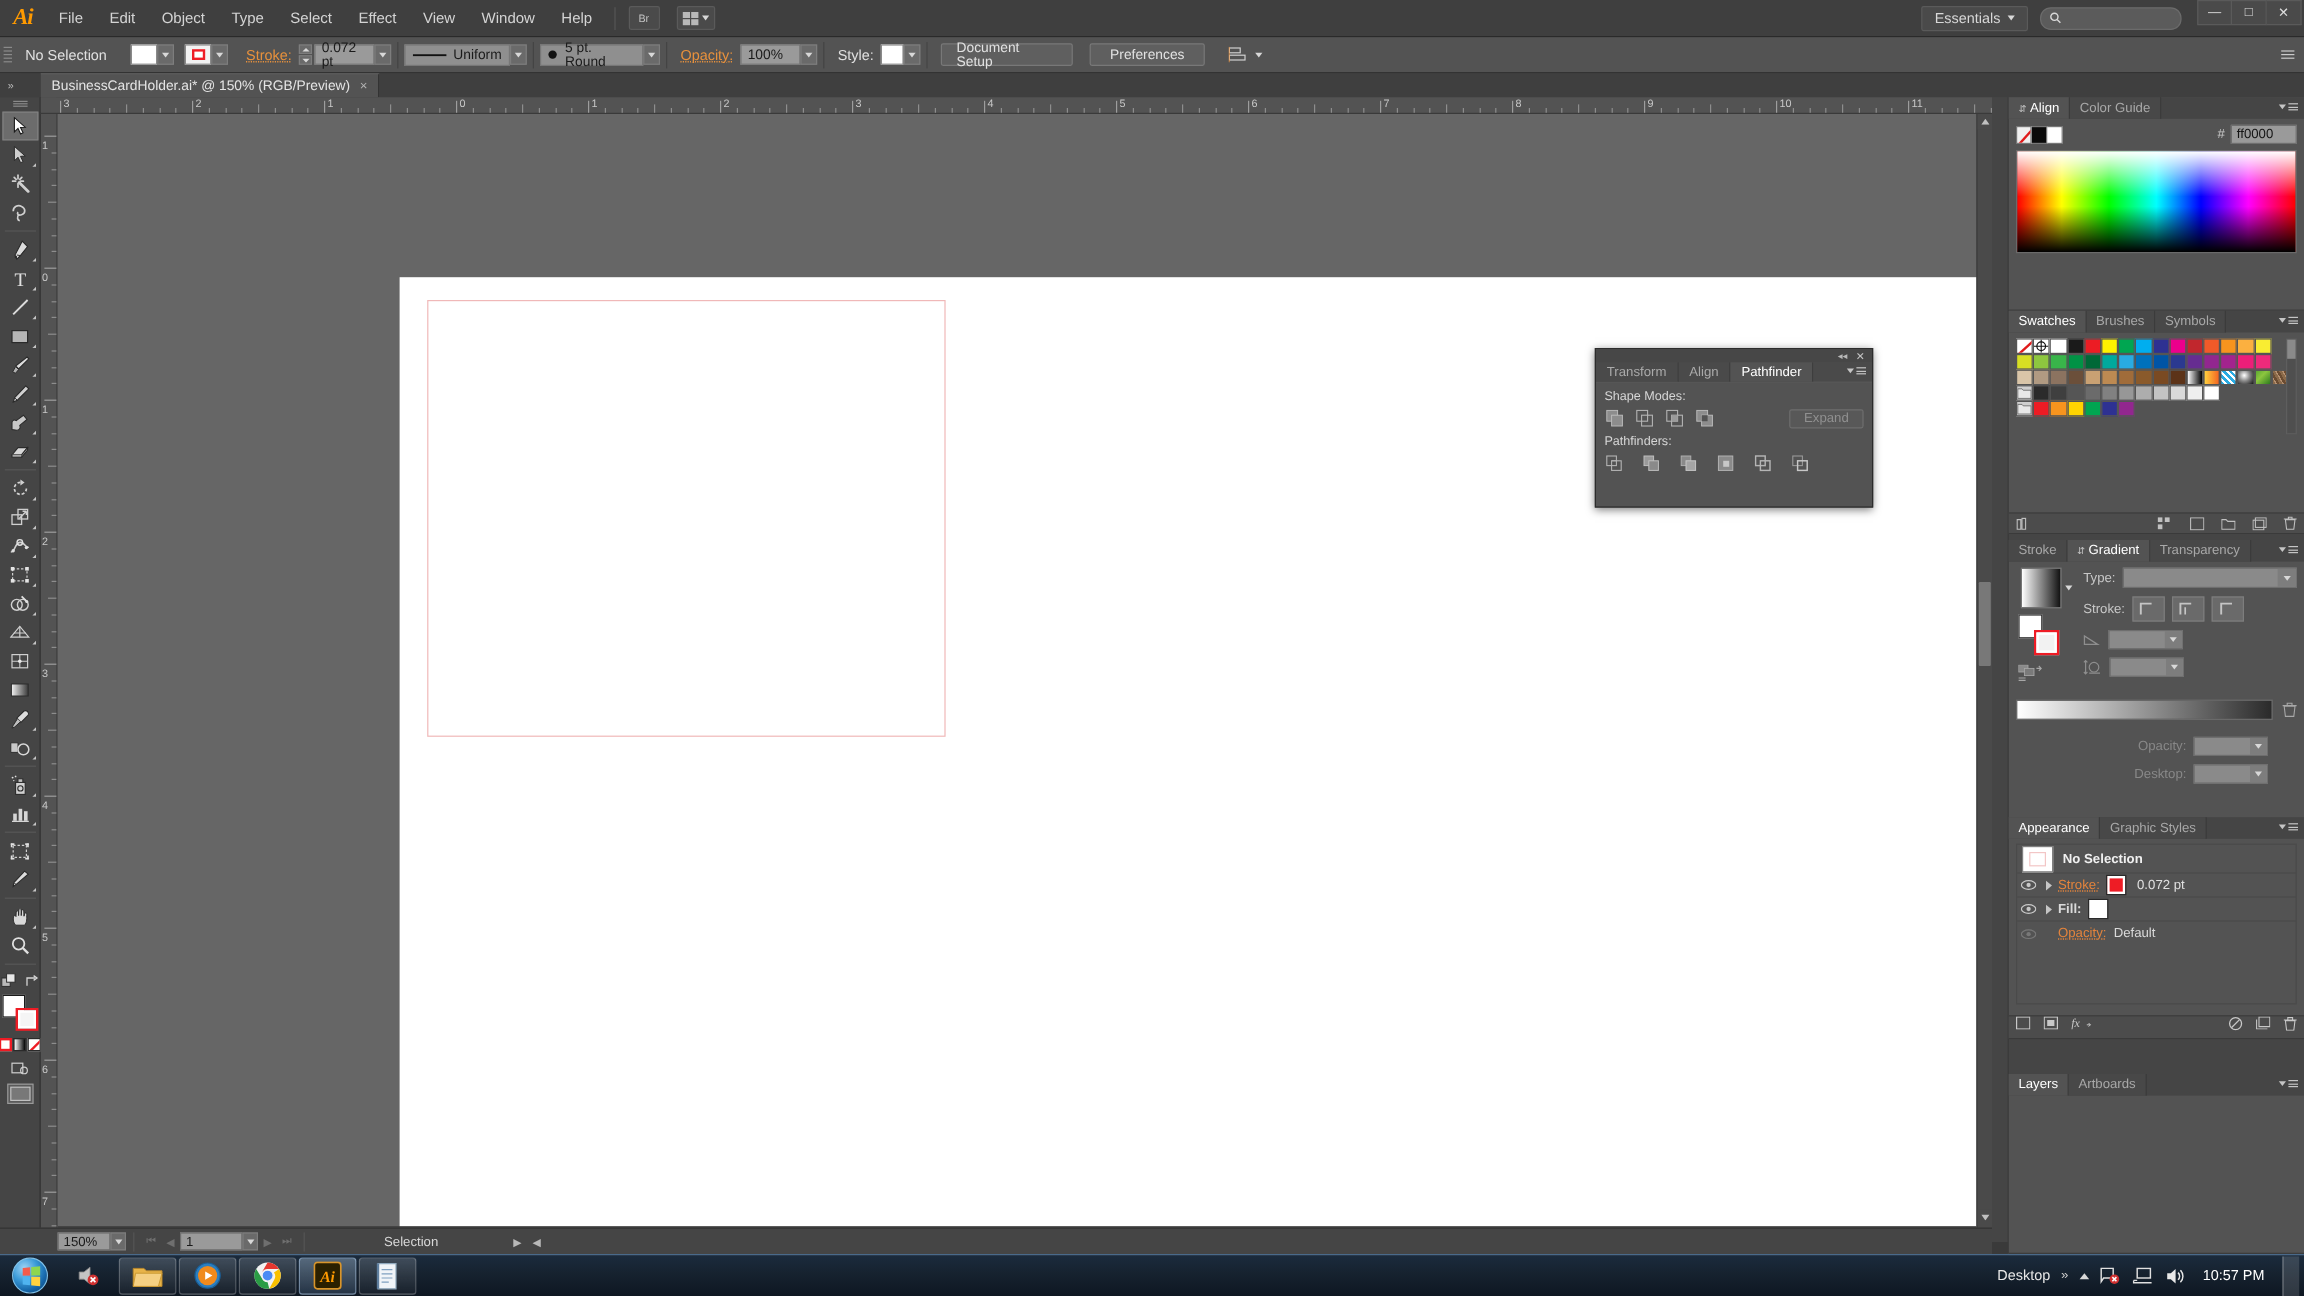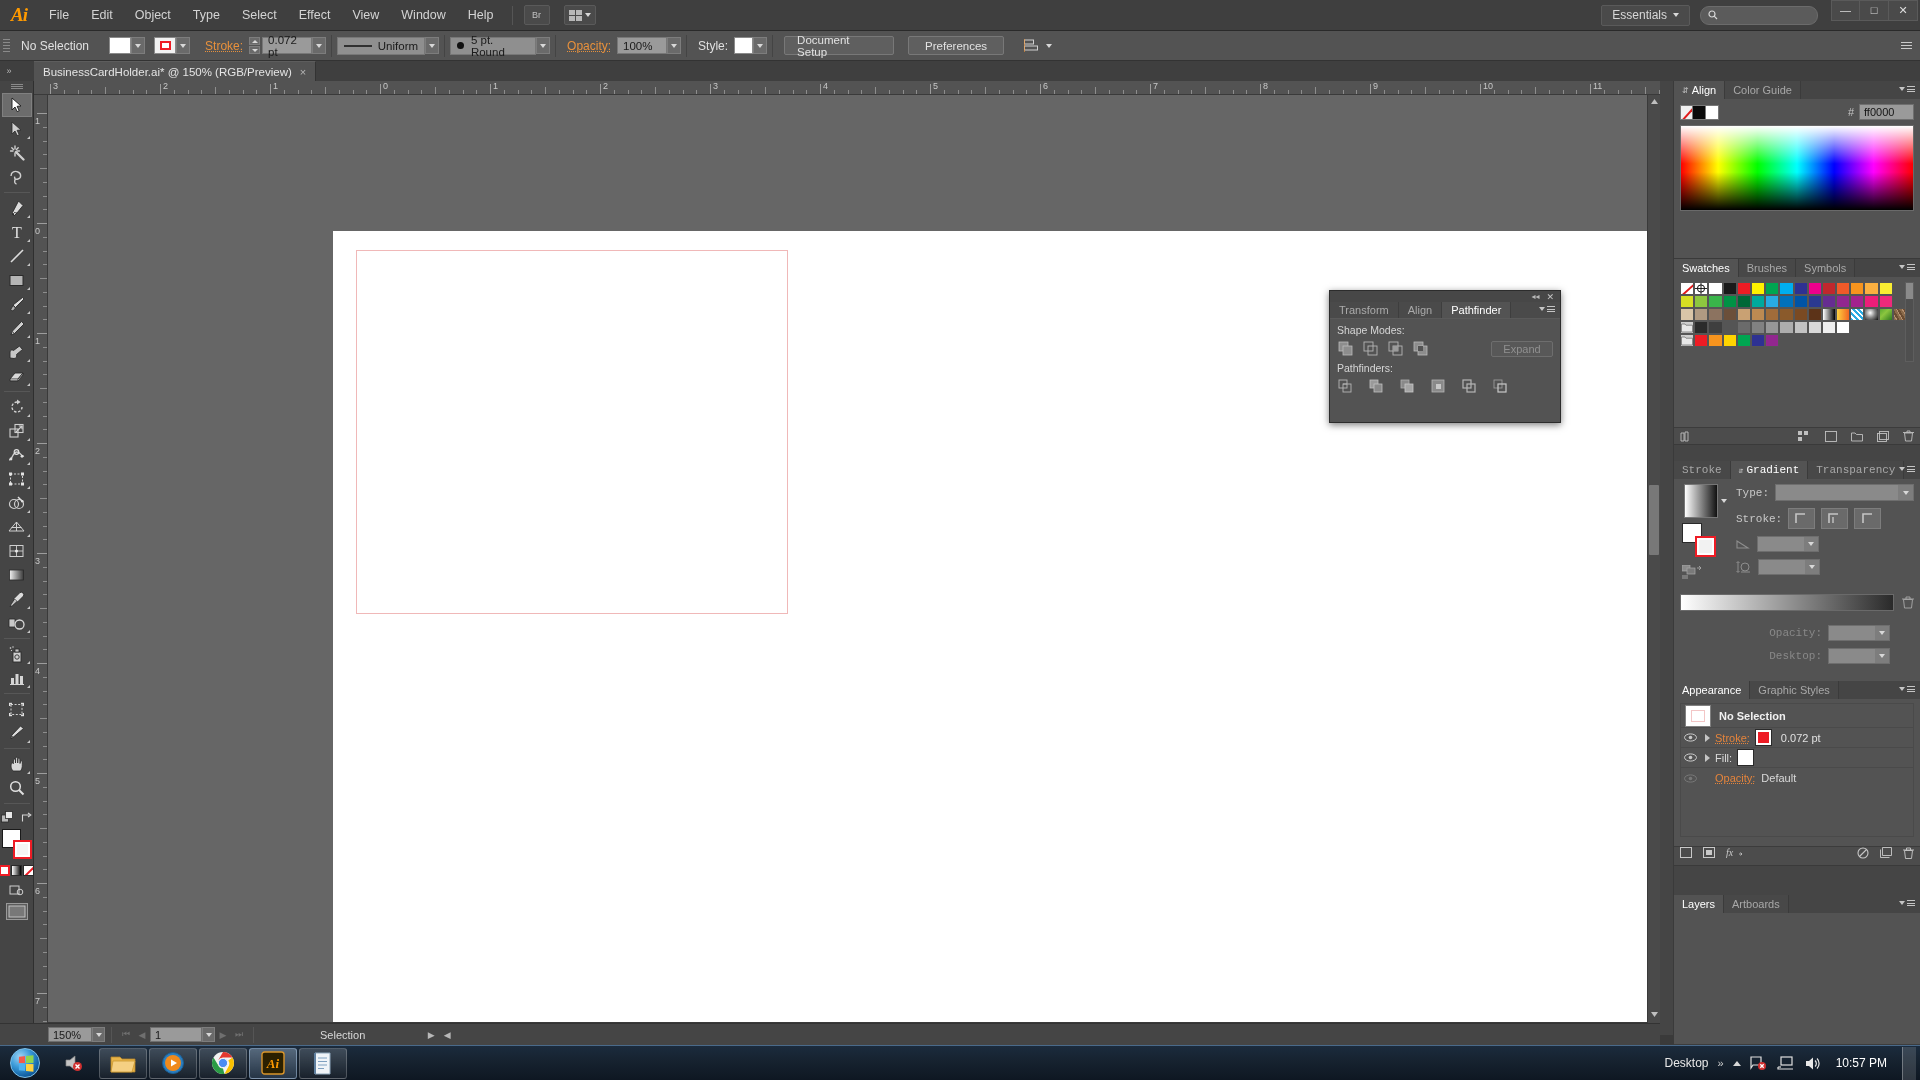--- a/index.html
+++ b/index.html
@@ -354,21 +354,21 @@
   .ap-row {
     height:20px; display:flex; align-items:center; border-bottom:1px solid #4a4a4a;
     font-size:11px;
   }
   .ap-eye { width:18px; display:flex; align-items:center; justify-content:center; }
   .ap-tri { width:16px; display:flex; align-items:center; justify-content:center; }
   .ap-arrow { width:0;height:0;border-top:4px solid transparent;
     border-bottom:4px solid transparent;border-left:5px solid #c5c5c5; }
   .ap-lbl { color:#e4843c; text-decoration:underline; text-decoration-style:dotted;
     margin-right:6px; }
-  .ap-lbl.plain { color:#dadada; text-decoration:none; }
+  .ap-lbl.plain { color:#dadada; text-decoration:none;font-weight:bold; }
   .ap-sw-red { width:15px; height:15px; background:#ee1c25; border:2px solid #fff;
     outline:1px solid #2a2a2a; }
   .ap-sw-white { width:15px; height:15px; background:#ffffff; border:2px solid #fff;
     outline:1px solid #2a2a2a; }
   .ap-val { margin-left:10px; color:#e0e0e0; }
   .ap-thumb { width:26px; height:22px; background:#fff; border:1px solid #808080;
     margin:0 8px 0 4px; position:relative; }
   .ap-thumb i { position:absolute; left:5px; top:4px; right:5px; bottom:4px;
     border:1px solid #f3c6c6; }
   .ap-foot { height:19px; display:flex; gap:11px; padding:0 6px;
@@ -1377,21 +1377,21 @@
         <svg width="12" height="11" viewBox="0 0 12 11">
             <rect x="2.5" y="0.5" width="9" height="8" fill="none" stroke="#c0c0c0" stroke-width=".9"></rect>
             <rect x="0.5" y="2.5" width="9" height="8" fill="none" stroke="#c0c0c0" stroke-width=".9"></rect>
           </svg>
         <svg width="11" height="12" viewBox="0 0 11 12">
             <path d="M1.5 3 L9.5 3 L8.5 11 L2.5 11 Z M0 2.5 L11 2.5 M4 2.5 L4 1 L7 1 L7 2.5" fill="none" stroke="#c0c0c0" stroke-width=".9"></path>
           </svg>
       </div>
     </div>
 
-    <div class="panel" style="position:absolute; left:14px; top:380px; width:246px; height:236px;font-family:Liberation Mono, monospace;">
+    <div class="panel" style="position:absolute; left:14px; top:369px; width:246px; height:236px;">
       <div class="ptabs">
         <div class="ptab">Stroke</div>
         <div class="ptab active">
           <span class="dbl">⇵</span>
           <span>Gradient</span>
         </div>
         <div class="ptab">Transparency</div>
         <span class="pmenu">
           <i class="t"></i>
             <span class="l">

